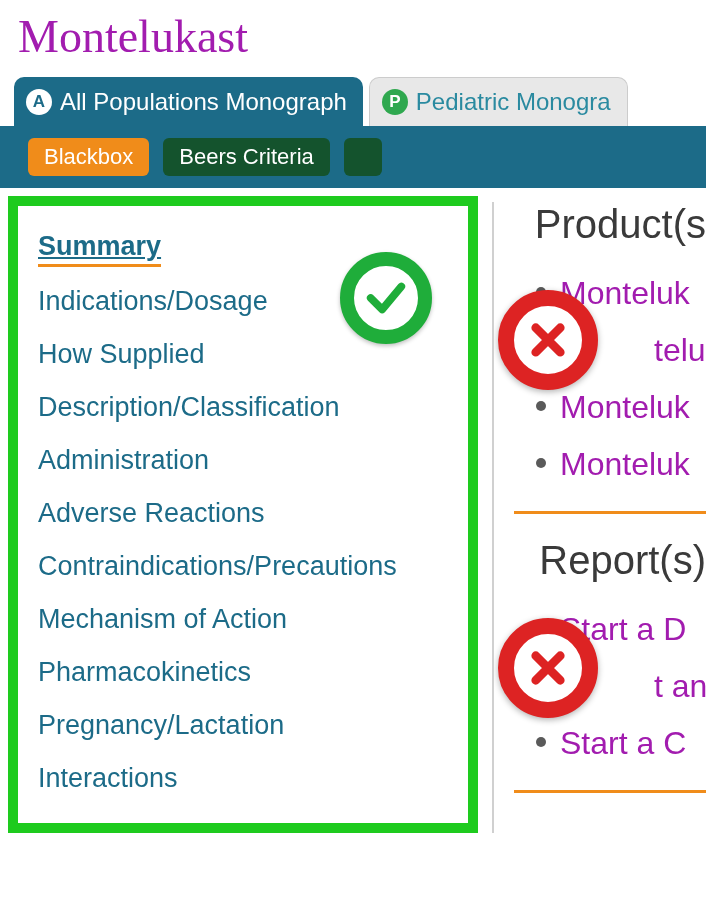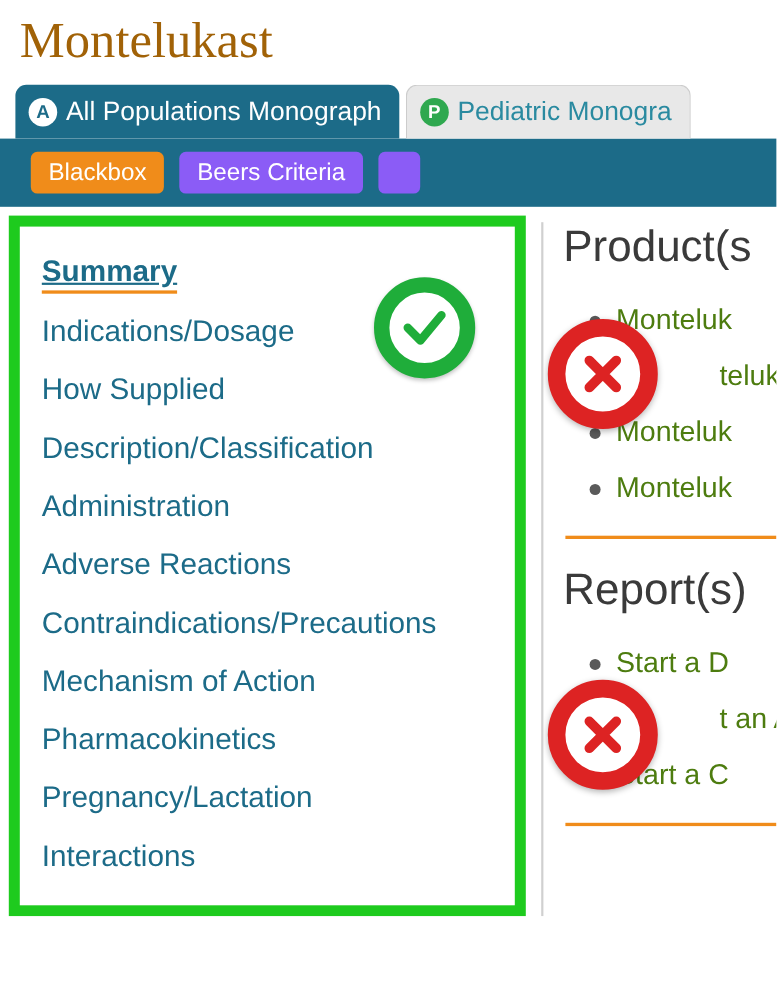--- a/index.html
+++ b/index.html
@@ -3,21 +3,21 @@
 <meta charset="utf-8">
 <style>
   * { box-sizing: border-box; margin: 0; padding: 0; }
   body {
     font-family: Arial, Helvetica, sans-serif;
     background: #ffffff;
     width: 706px;
     overflow: hidden;
   }
   .page-title {
-    color: #a16207;
+    color: #a21caf;
     font-size: 46px;
     font-weight: 400;
     padding: 10px 0 14px 18px;
     font-family: Georgia, 'Times New Roman', serif;
   }
   .tab-row {
     display: flex;
     gap: 6px;
     padding-left: 14px;
   }
@@ -62,21 +62,21 @@
   }
   .pill {
     padding: 6px 16px;
     border-radius: 6px;
     font-size: 22px;
     color: #ffffff;
     cursor: pointer;
     white-space: nowrap;
   }
   .pill-orange { background: #f08c1a; }
-  .pill-gray   { background: #8b5cf6; }
+  .pill-gray   { background: #14532d; }
   .content-row {
     display: flex;
     align-items: flex-start;
     position: relative;
   }
   .nav-panel {
     margin: 8px 0 0 8px;
     border: 10px solid #1ecb1e;
     padding: 14px 20px 18px 20px;
     width: 470px;
@@ -124,25 +124,26 @@
     position: relative;
     white-space: nowrap;
     overflow: hidden;
   }
   .side-heading {
     font-family: Arial, sans-serif;
     font-size: 40px;
     color: #3a3a3a;
     font-weight: 400;
     margin-bottom: 18px;
+    text-align: right;
   }
   .side-list { list-style: none; padding-left: 24px; }
   .side-list li {
-    color: #4d7c0f;
-    font-size: 26px;
+    color: #a21caf;
+    font-size: 32px;
     padding: 10px 0;
     position: relative;
     padding-left: 24px;
     cursor: pointer;
   }
   .side-list li::before {
     content: "";
     width: 10px; height: 10px;
     background: #5a5a5a;
     border-radius: 50%;

